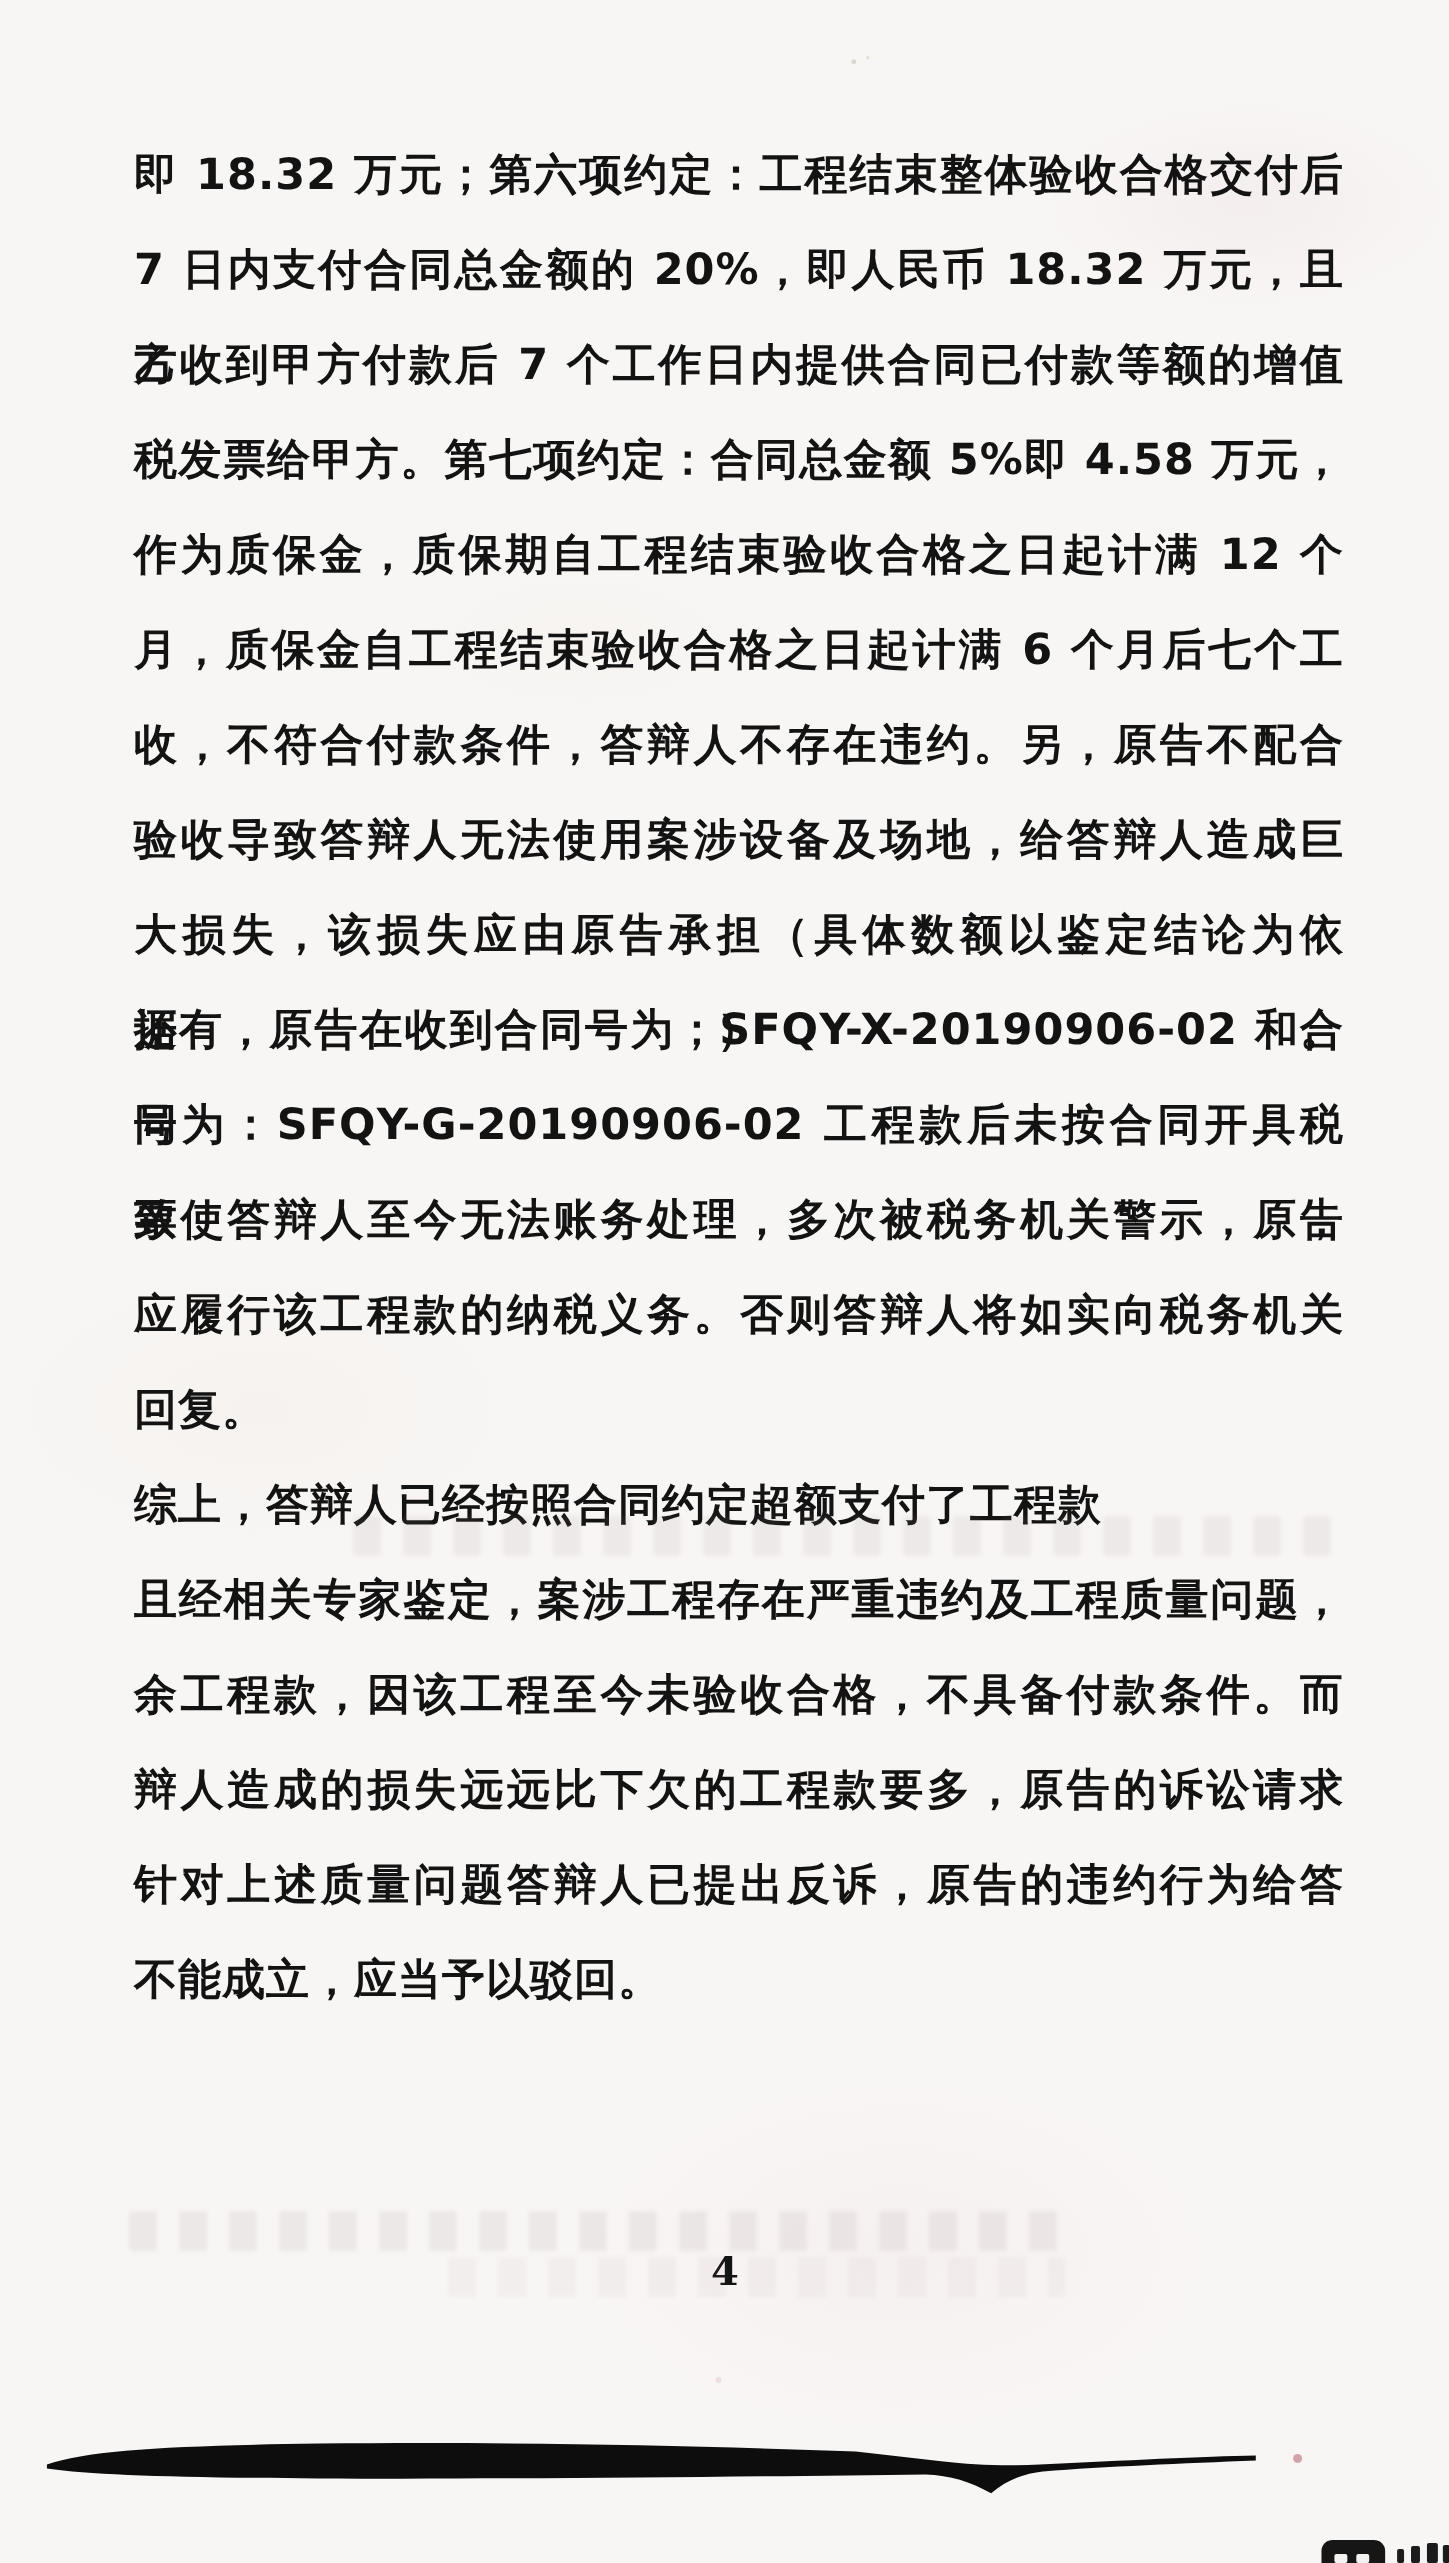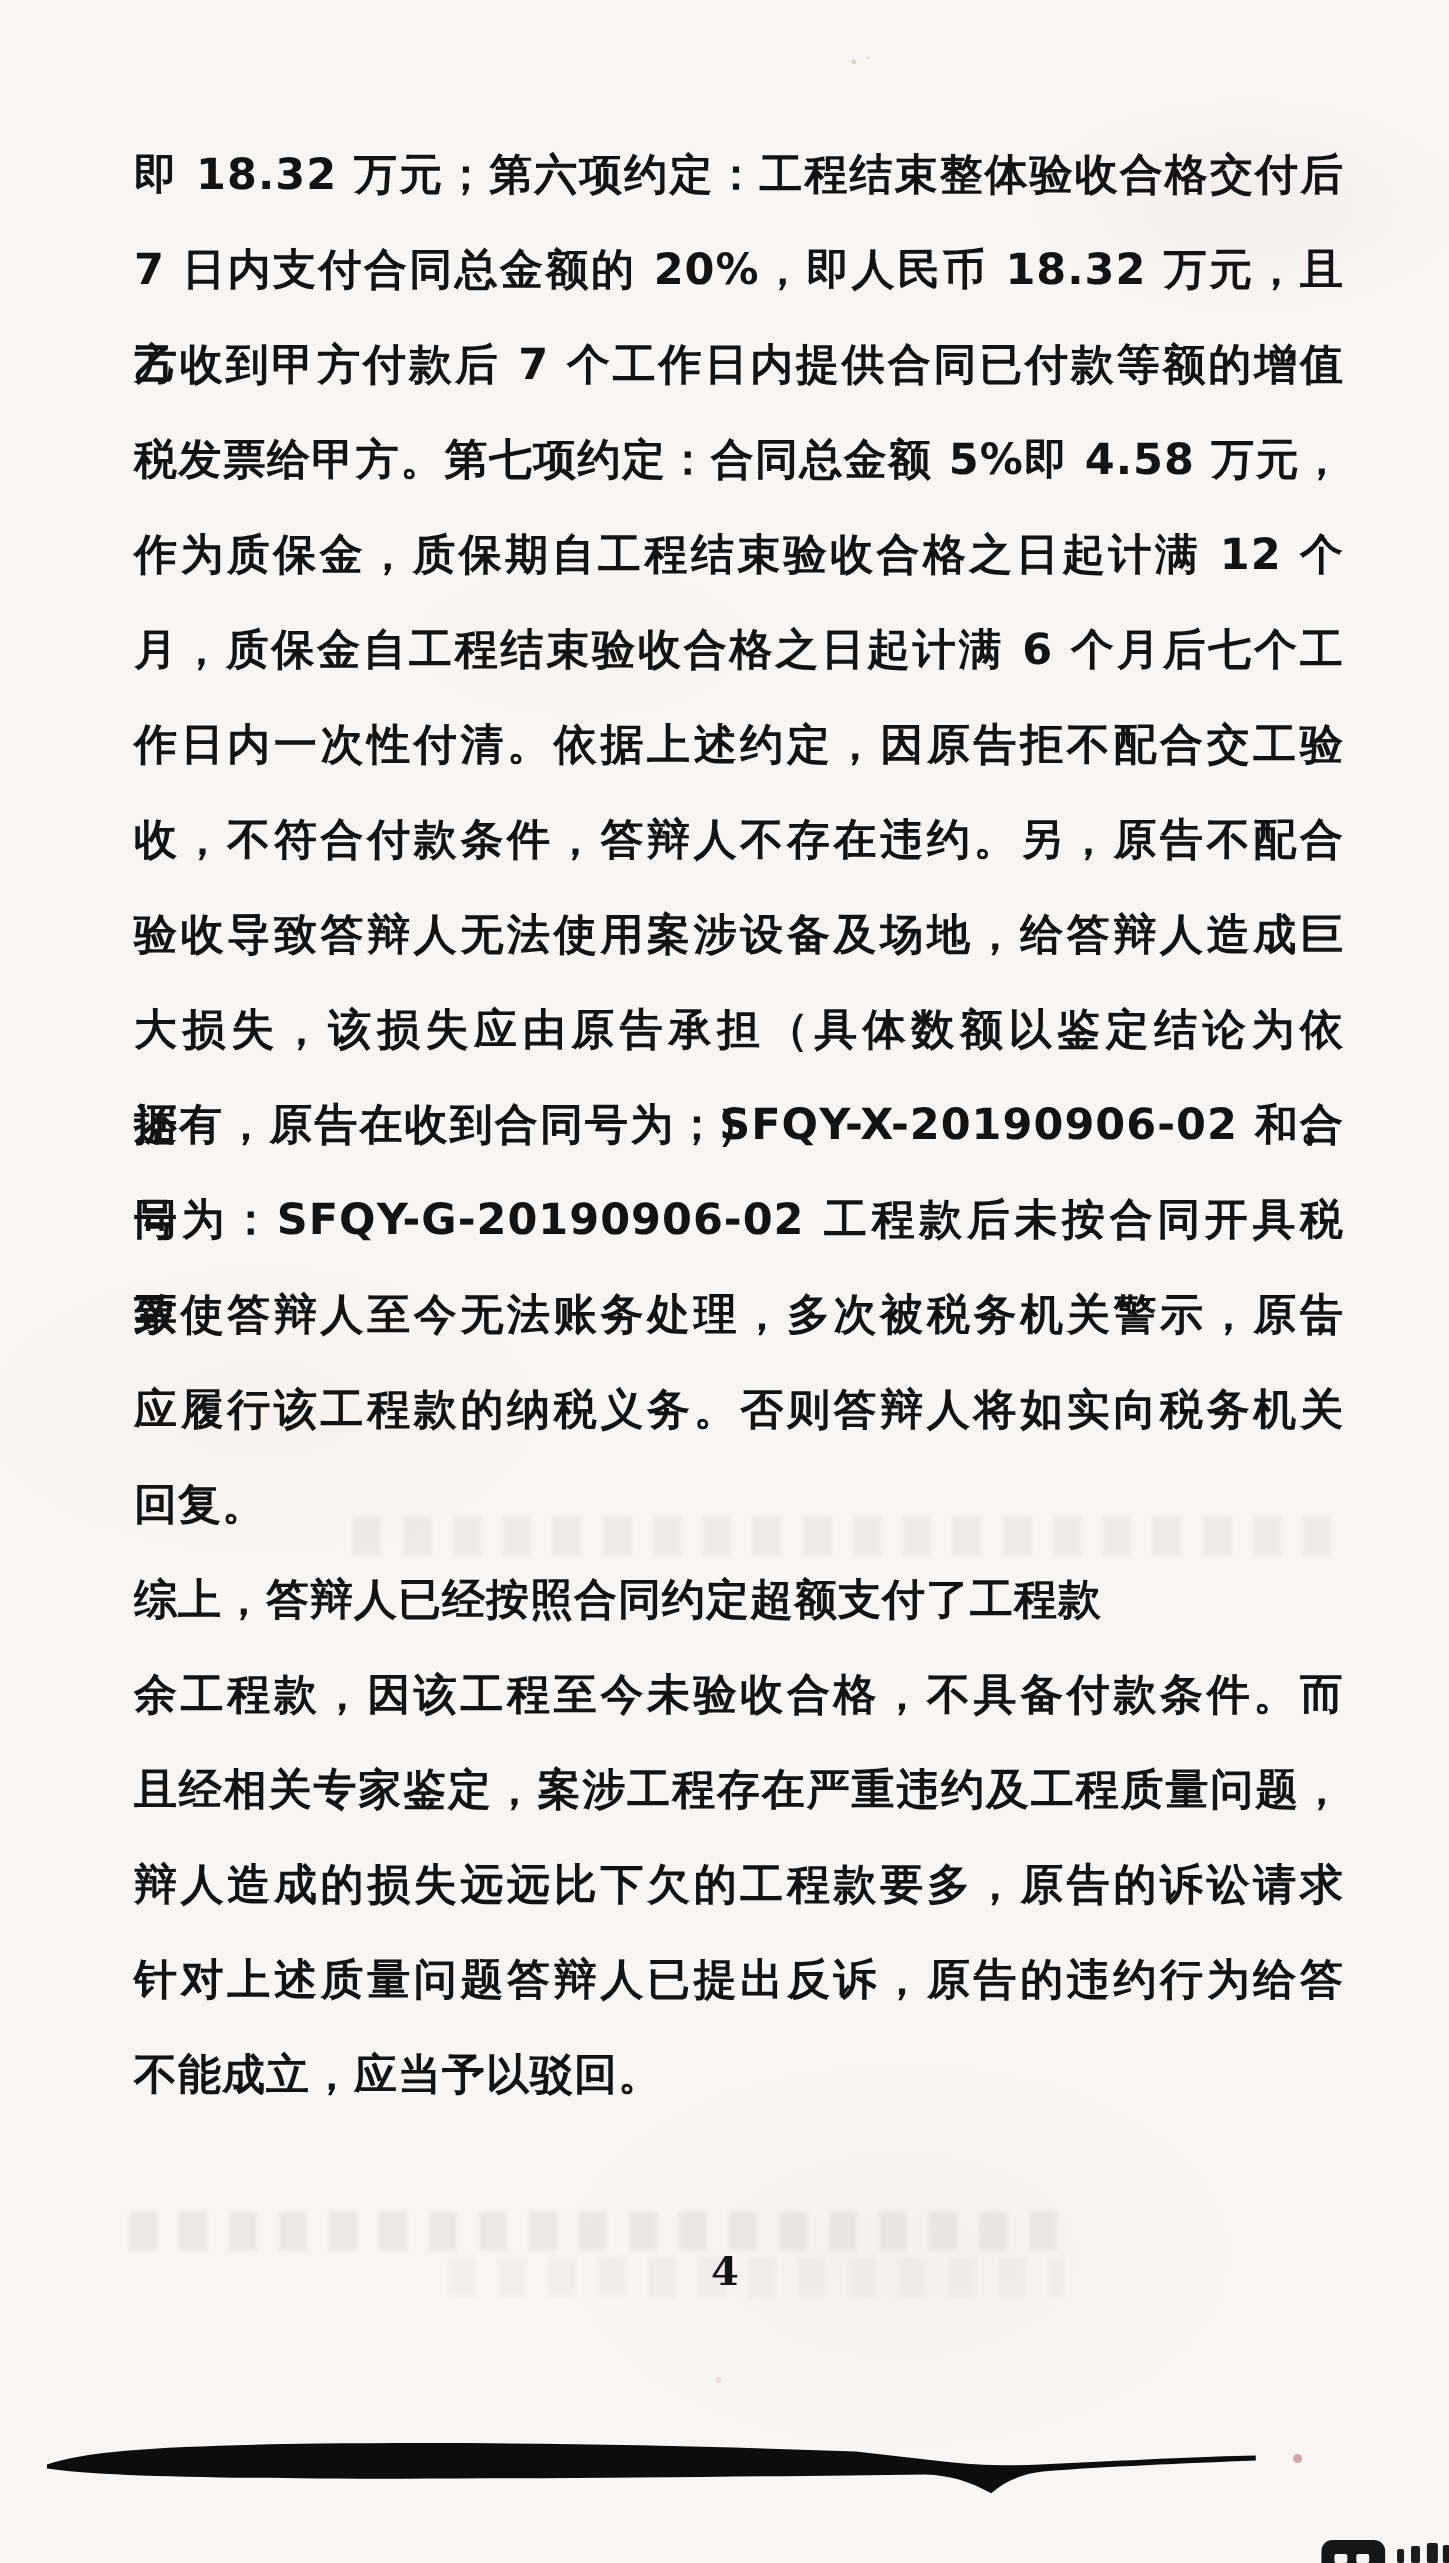--- a/index.html
+++ b/index.html
@@ -52,32 +52,31 @@
 
 <div id="scan-page">
 
   <div id="text-block">
       <div class="doc-line">即 18.32 万元；第六项约定：工程结束整体验收合格交付后</div>
       <div class="doc-line">7 日内支付合同总金额的 20%，即人民币 18.32 万元，且乙</div>
       <div class="doc-line">方收到甲方付款后 7 个工作日内提供合同已付款等额的增值</div>
       <div class="doc-line">税发票给甲方。第七项约定：合同总金额 5%即 4.58 万元，</div>
       <div class="doc-line">作为质保金，质保期自工程结束验收合格之日起计满 12 个</div>
       <div class="doc-line">月，质保金自工程结束验收合格之日起计满 6 个月后七个工</div>
-      <div class="doc-line">作日内一次性付清。依据上述约定，因原告拒不配合交工验</div>
       <div class="doc-line">收，不符合付款条件，答辩人不存在违约。另，原告不配合</div>
       <div class="doc-line">验收导致答辩人无法使用案涉设备及场地，给答辩人造成巨</div>
       <div class="doc-line">大损失，该损失应由原告承担（具体数额以鉴定结论为依据）。</div>
       <div class="doc-line">还有，原告在收到合同号为；SFQY-X-20190906-02 和合同</div>
       <div class="doc-line">号为：SFQY-G-20190906-02 工程款后未按合同开具税票，</div>
       <div class="doc-line">致使答辩人至今无法账务处理，多次被税务机关警示，原告</div>
       <div class="doc-line">应履行该工程款的纳税义务。否则答辩人将如实向税务机关</div>
       <div class="doc-line flush">回复。</div>
       <div class="doc-line flush">综上，答辩人已经按照合同约定超额支付了工程款</div>
+      <div class="doc-line">且经相关专家鉴定，案涉工程存在严重违约及工程质量问题，</div>
       <div class="doc-line">余工程款，因该工程至今未验收合格，不具备付款条件。而</div>
-      <div class="doc-line">且经相关专家鉴定，案涉工程存在严重违约及工程质量问题，</div>
       <div class="doc-line">辩人造成的损失远远比下欠的工程款要多，原告的诉讼请求</div>
       <div class="doc-line">针对上述质量问题答辩人已提出反诉，原告的违约行为给答</div>
       <div class="doc-line flush">不能成立，应当予以驳回。</div>
     </div>
 
   <div id="page-number">4</div>
 
   <div class="ghost" id="ghost-1"></div>
   <div class="ghost" id="ghost-2"></div>
   <div class="ghost" id="ghost-3"></div>

